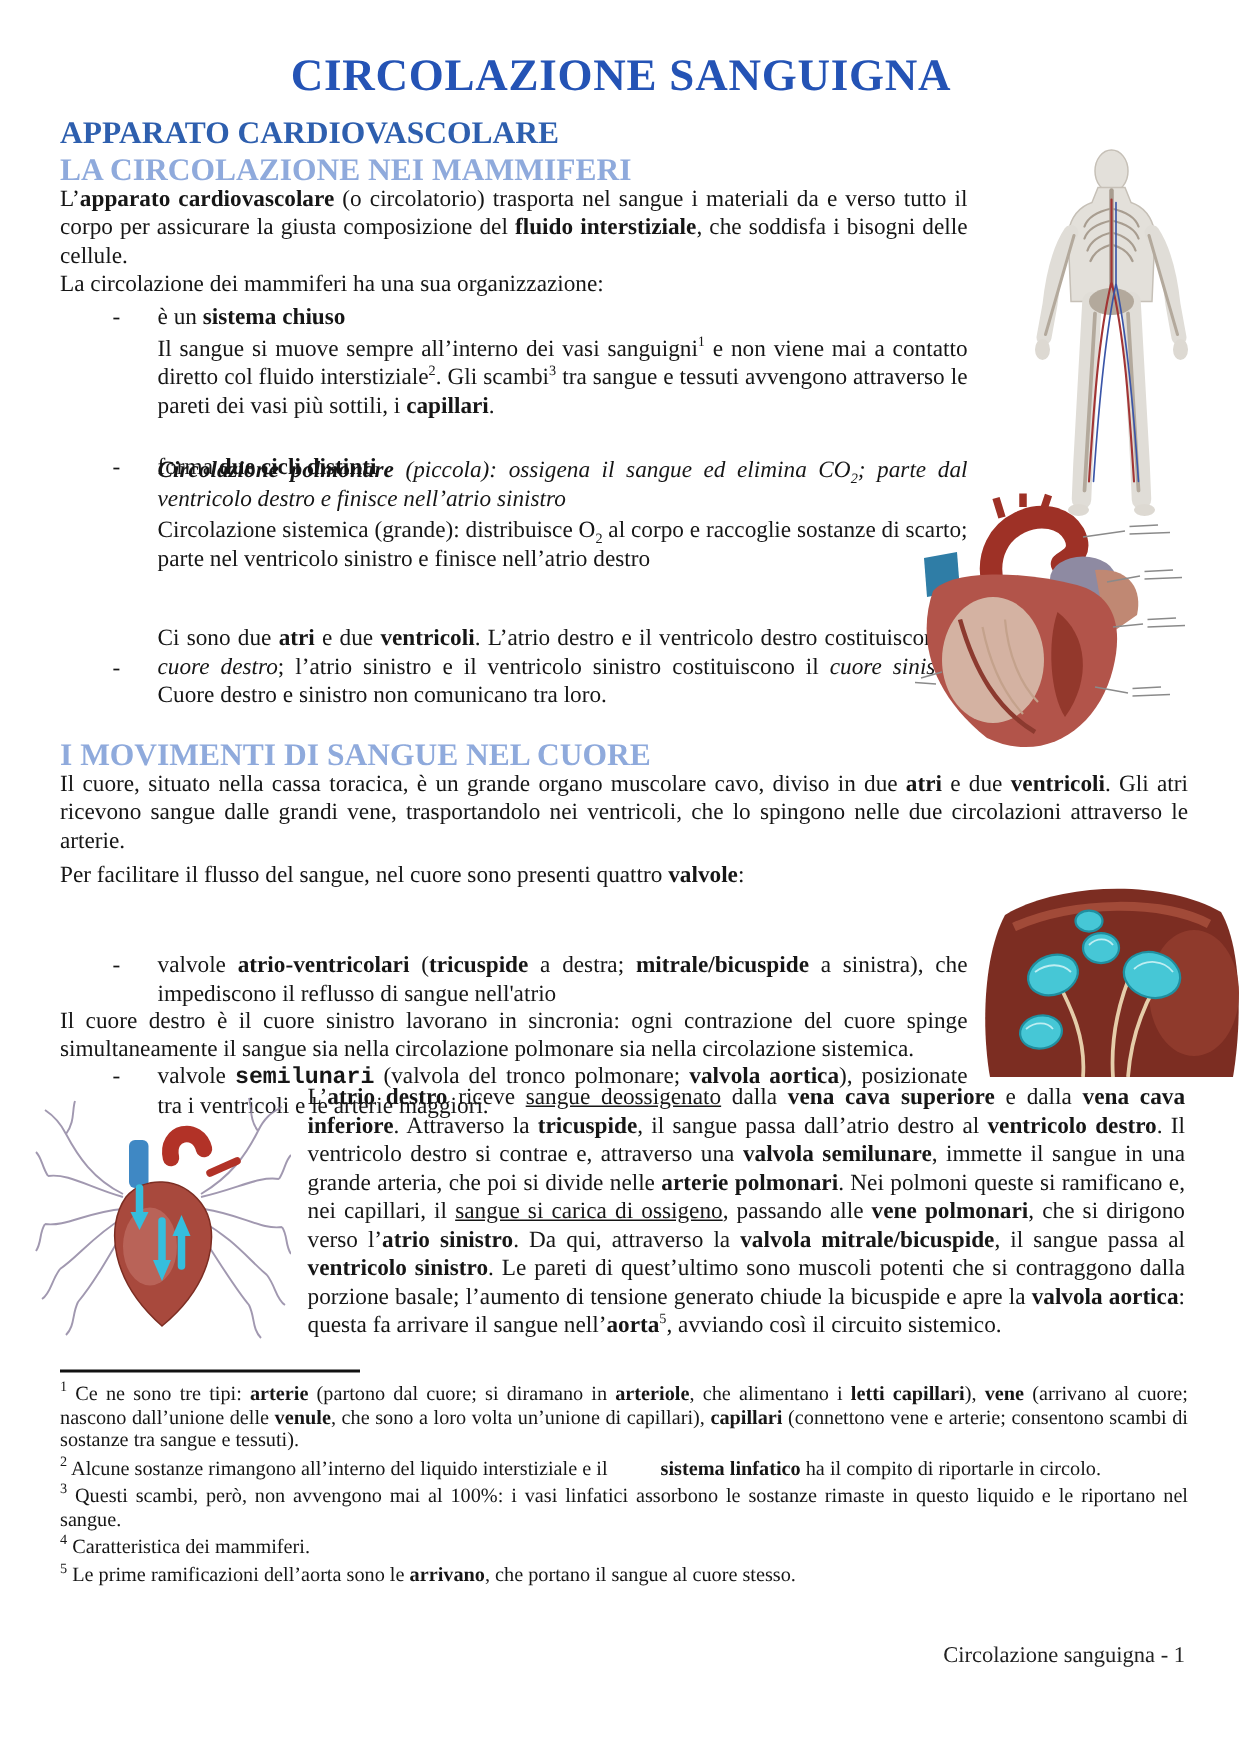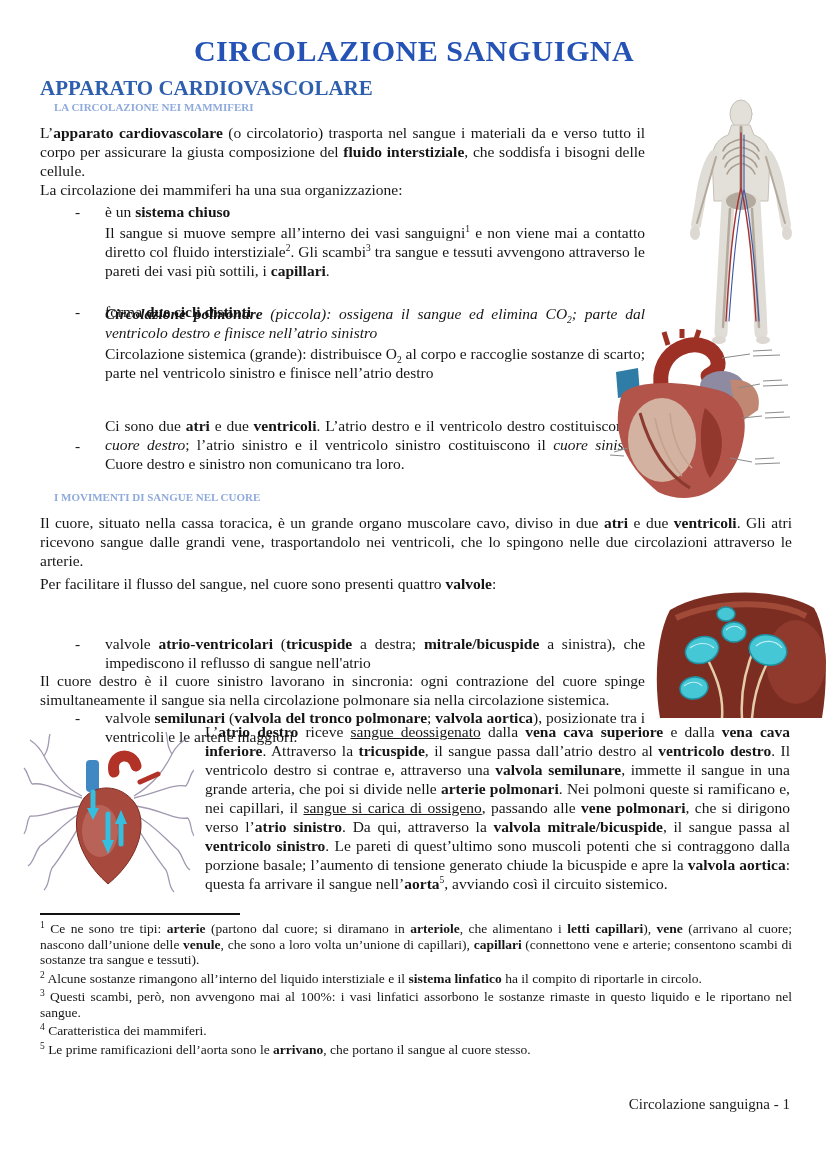--- a/index.html
+++ b/index.html
@@ -15,21 +15,21 @@
     position:absolute;top:34px;left:0;width:100%;
     text-align:center;font-size:30px;font-weight:bold;
     color:#2453b5;letter-spacing:0.5px;
   }
   .h1{
     position:absolute;left:40px;top:76px;
     font-size:21px;font-weight:bold;color:#2e5fae;
   }
   .h2{
     position:absolute;left:40px;
-    font-size:11px;font-weight:bold;color:#8faadc;margin-left:14px;
+    font-size:21px;font-weight:bold;color:#8faadc;
   }
   .pos-h2a{top:101px;}
   .pos-h2b{top:491px;}
   .body{
     position:absolute;left:40px;
     font-size:15.5px;line-height:19px;
   }
   .just{text-align:justify;}
   .w-narrow{width:605px;}
   .w-full{width:752px;}
@@ -106,21 +106,21 @@
   <div class="h2 pos-h2b">I MOVIMENTI DI SANGUE NEL CUORE</div>
   <div class="body just w-full pos-s2p1"><span>Il cuore, situato nella cassa toracica, è un grande organo muscolare cavo, diviso in due </span><span style="font-weight: bold;">atri</span><span> e due </span><span style="font-weight: bold;">ventricoli</span><span>. Gli atri ricevono sangue dalle grandi vene, trasportandolo nei ventricoli, che lo spingono nelle due circolazioni attraverso le arterie.</span></div>
   <div class="body w-full pos-s2p2"><span>Per facilitare il flusso del sangue, nel cuore sono presenti quattro </span><span style="font-weight: bold;">valvole</span><span>:</span></div>
 
   <div class="body bullet w-narrow pos-s2b1">
     <span class="marker">-</span>
     <span class="btext just"><span>valvole </span><span style="font-weight: bold;">atrio-ventricolari</span><span> (</span><span style="font-weight: bold;">tricuspide</span><span> a destra; </span><span style="font-weight: bold;">mitrale/bicuspide</span><span> a sinistra), che impediscono il reflusso di sangue nell'atrio</span></span>
   </div>
   <div class="body bullet w-narrow pos-s2b2">
     <span class="marker">-</span>
-    <span class="btext just"><span>valvole </span><span style="font-weight: bold;">semilunari</span><span> (</span><span style="font-weight: bold;">valvola del tronco polmonare</span><span>; </span><span style="font-weight: bold;">valvola aortica</span><span>), posizionate tra i ventricoli e le arterie maggiori.</span></span>
+    <span class="btext just"><span>valvole </span><span style="font-weight: bold; font-family: Liberation Mono, monospace;">semilunari</span><span> (</span><span style="font-weight: normal;">valvola del tronco polmonare</span><span>; </span><span style="font-weight: bold;">valvola aortica</span><span>), posizionate tra i ventricoli e le arterie maggiori.</span></span>
   </div>
 
   <div class="body just w-narrow pos-s2p3"><span>Il cuore destro è il cuore sinistro lavorano in sincronia: ogni contrazione del cuore spinge simultaneamente il sangue sia nella circolazione polmonare sia nella circolazione sistemica.</span></div>
   <div class="body just pos-s2p4"><span>L’</span><span style="font-weight: bold;">atrio destro</span><span> riceve </span><span style="text-decoration: underline;">sangue deossigenato</span><span> dalla </span><span style="font-weight: bold;">vena cava superiore</span><span> e dalla </span><span style="font-weight: bold;">vena cava inferiore</span><span>. Attraverso la </span><span style="font-weight: bold;">tricuspide</span><span>, il sangue passa dall’atrio destro al </span><span style="font-weight: bold;">ventricolo destro</span><span>. Il ventricolo destro si contrae e, attraverso una </span><span style="font-weight: bold;">valvola semilunare</span><span>, immette il sangue in una grande arteria, che poi si divide nelle </span><span style="font-weight: bold;">arterie polmonari</span><span>. Nei polmoni queste si ramificano e, nei capillari, il </span><span style="text-decoration: underline;">sangue si carica di ossigeno</span><span>, passando alle </span><span style="font-weight: bold;">vene polmonari</span><span>, che si dirigono verso l’</span><span style="font-weight: bold;">atrio sinistro</span><span>. Da qui, attraverso la </span><span style="font-weight: bold;">valvola mitrale/bicuspide</span><span>, il sangue passa al </span><span style="font-weight: bold;">ventricolo sinistro</span><span>. Le pareti di quest’ultimo sono muscoli potenti che si contraggono dalla porzione basale; l’aumento di tensione generato chiude la bicuspide e apre la </span><span style="font-weight: bold;">valvola aortica</span><span>: questa fa arrivare il sangue nell’</span><span style="font-weight: bold;">aorta</span><sup>5</sup><span>, avviando così il circuito sistemico.</span></div>
 
   <svg class="img-abs pos-img-body" viewBox="0 0 158 253">
     <g stroke-linecap="round">
       <ellipse cx="79" cy="21" rx="11" ry="14" fill="#e3e0da" stroke="#c6c0b7" stroke-width="1"></ellipse>
       <path d="M70,32 L88,32 L92,42 C101,45 106,52 108,62 L106,108 L52,108 L50,62 C52,52 57,45 66,42 Z" fill="#e3e0da" stroke="#c6c0b7" stroke-width="1"></path>
       <path d="M52,62 C44,74 40,92 38,110 L34,132" stroke="#e0ddd7" stroke-width="10" fill="none"></path>
@@ -217,21 +217,21 @@
       <line x1="86" y1="88" x2="86" y2="116"></line>
         <path d="M80,114 L92,114 L86,128 Z" stroke="none"></path>
       <line x1="99" y1="118" x2="99" y2="96"></line>
         <path d="M93,98 L105,98 L99,84 Z" stroke="none"></path>
     </g>
   </svg>
 
   <div class="divider"></div>
   <div class="footnotes">
     <div class="fn"><sup>1</sup><span> Ce ne sono tre tipi: </span><span style="font-weight: bold;">arterie</span><span> (partono dal cuore; si diramano in </span><span style="font-weight: bold;">arteriole</span><span>, che alimentano i </span><span style="font-weight: bold;">letti capillari</span><span>), </span><span style="font-weight: bold;">vene</span><span> (arrivano al cuore; nascono dall’unione delle </span><span style="font-weight: bold;">venule</span><span>, che sono a loro volta un’unione di capillari), </span><span style="font-weight: bold;">capillari</span><span> (connettono vene e arterie; consentono scambi di sostanze tra sangue e tessuti).</span></div>
-    <div class="fn"><sup>2</sup><span> Alcune sostanze rimangono all’interno del liquido interstiziale e il </span><span style="font-weight: bold;">sistema linfatico</span><span> ha il compito di riportarle in circolo.</span></div>
+    <div class="fn"><sup>2</sup><span> Alcune sostanze rimangono all’interno del liquido interstiziale e il </span><span style="font-weight: bold; margin-left: 32px;">sistema linfatico</span><span> ha il compito di riportarle in circolo.</span></div>
     <div class="fn"><sup>3</sup><span> Questi scambi, però, non avvengono mai al 100%: i vasi linfatici assorbono le sostanze rimaste in questo liquido e le riportano nel sangue.</span></div>
     <div class="fn"><sup>4</sup><span> Caratteristica dei mammiferi.</span></div>
     <div class="fn"><sup>5</sup><span> Le prime ramificazioni dell’aorta sono le </span><span style="font-weight: bold;">arrivano</span><span>, che portano il sangue al cuore stesso.</span></div>
   </div>
 
   <div class="footer">Circolazione sanguigna - 1</div>
 
 </div>
 
 </body></html>

